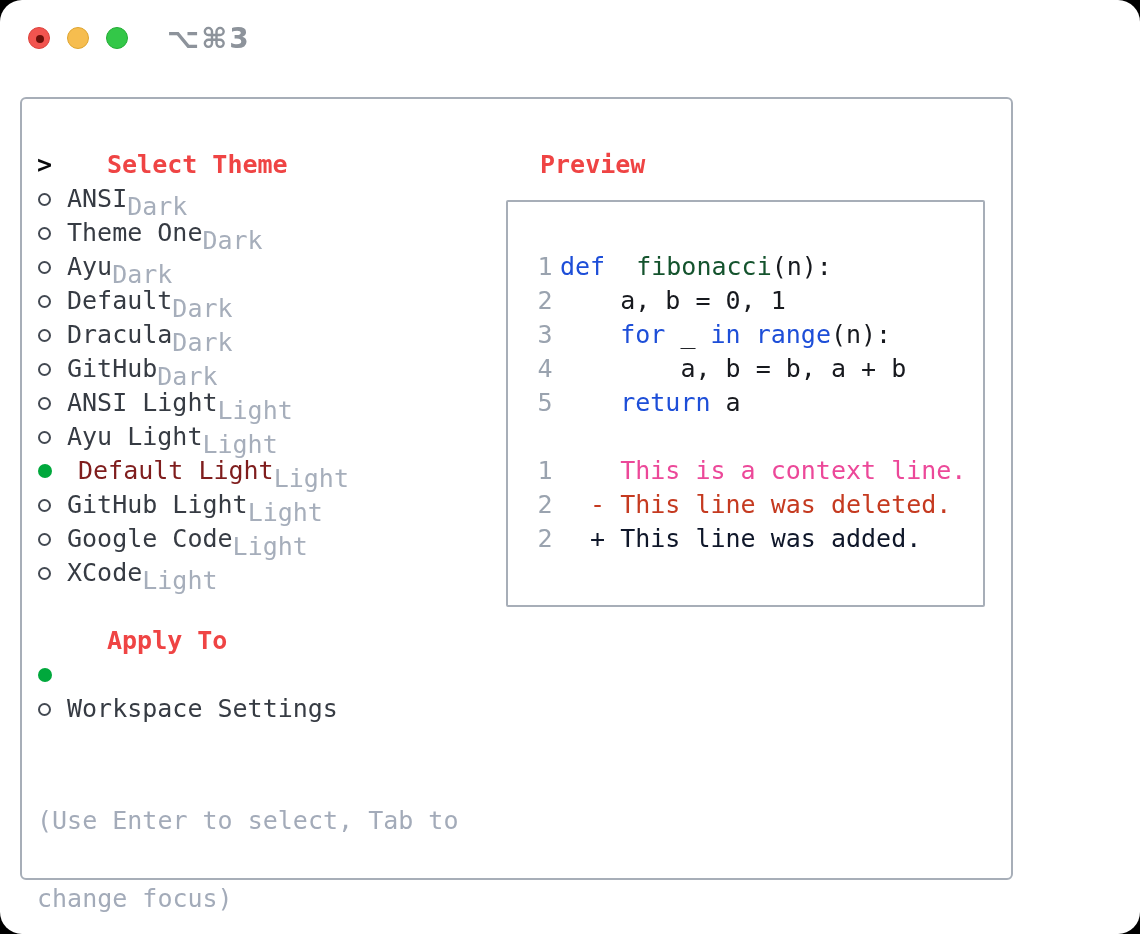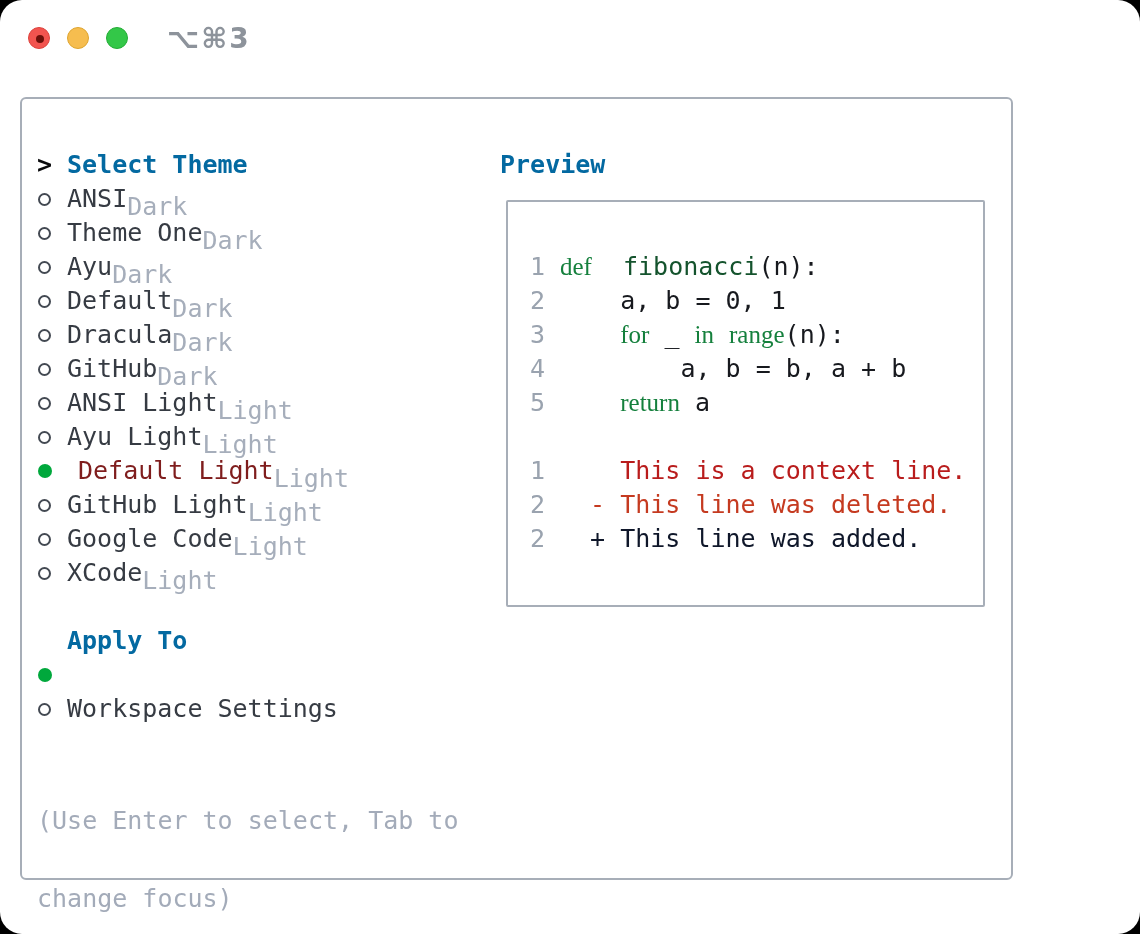--- a/index.html
+++ b/index.html
@@ -20,35 +20,35 @@
   .panel{position:absolute;left:20px;top:97px;width:993px;height:783px;box-sizing:border-box;border:2px solid #a7aeb8;border-radius:6px;background:#fff;}
 
   .row{height:34px;display:flex;align-items:center;white-space:pre;font-size:25px;line-height:34px;}
 
   
   .left-col{position:absolute;left:15px;top:49px;width:460px;}
   .prefix{width:30px;flex:0 0 30px;display:flex;align-items:center;}
   .chevron{font-weight:bold;color:#0a0b0d;}
   .radio{width:13px;height:13px;border-radius:50%;box-sizing:border-box;border:2px solid #434952;margin-left:1px;}
   .radio.on{border:none;background:#00a83c;width:14px;height:14px;}
-  .hdr{font-weight:bold;color:#0369a1;}
+  .hdr{font-weight:bold;color:#ef4444;margin-left:40px;}
   .item-name{color:#363b43;}
   .item-name.sel{color:#7f1d1d;margin-left:11px;}
   .item-tag{color:#a6aebb;margin-top:16px;}
   .help-line{color:#a3abb9;margin-top:44px;}
 
   
-  .right-col{position:absolute;left:478px;top:49px;width:500px;}
+  .right-col{position:absolute;left:478px;top:49px;width:500px;text-align:center;}
   .preview-box{margin-left:6px;margin-top:18px;width:479px;height:407px;box-sizing:border-box;border:2px solid #a7aeb8;border-radius:2px;padding:48px 0 0 22px;overflow:hidden;}
   .lineno{width:30px;flex:0 0 30px;color:#9aa3af;}
   .code{white-space:pre;}
-  .tok-kw{color:#15803d;font-family:Liberation Serif, serif;}
+  .tok-kw{color:#1d4ed8;}
   .tok-fn{color:#14532d;margin-left:16px;}
   .tok-pl{color:#17191e;}
-  .tok-ctx{color:#b91c1c;margin-top:36px;}
+  .tok-ctx{color:#ec4899;margin-top:36px;}
   .tok-del{color:#c53a20;}
   .tok-add{color:#0f172a;}
 </style>
 </head>
 <body>
 
 <div class="window">
 
   <div class="titlebar">
     <div class="lights">

